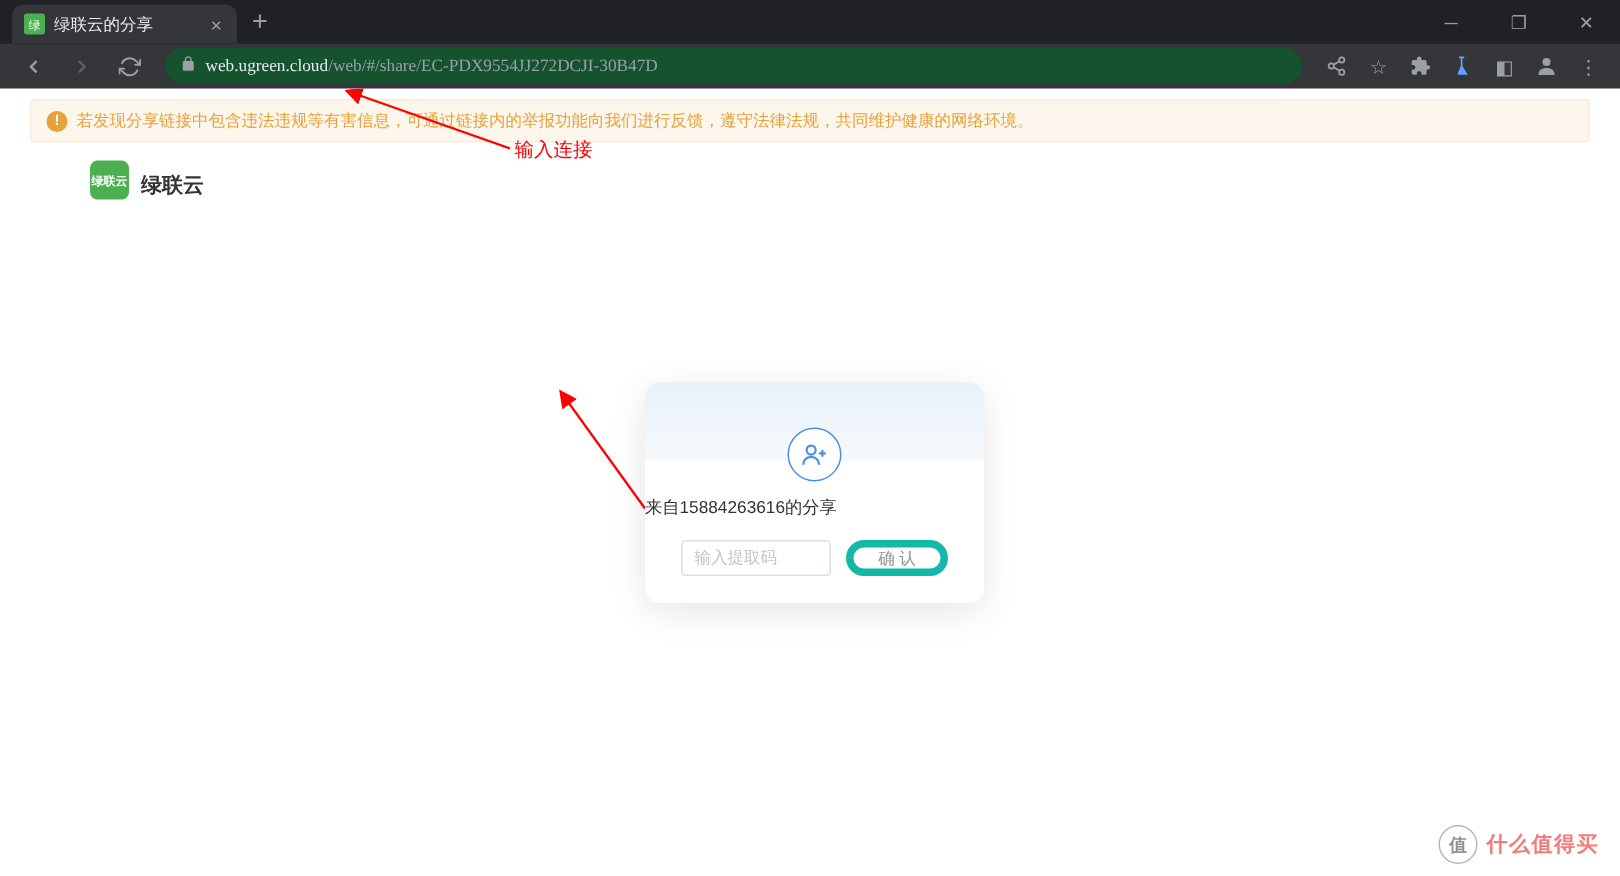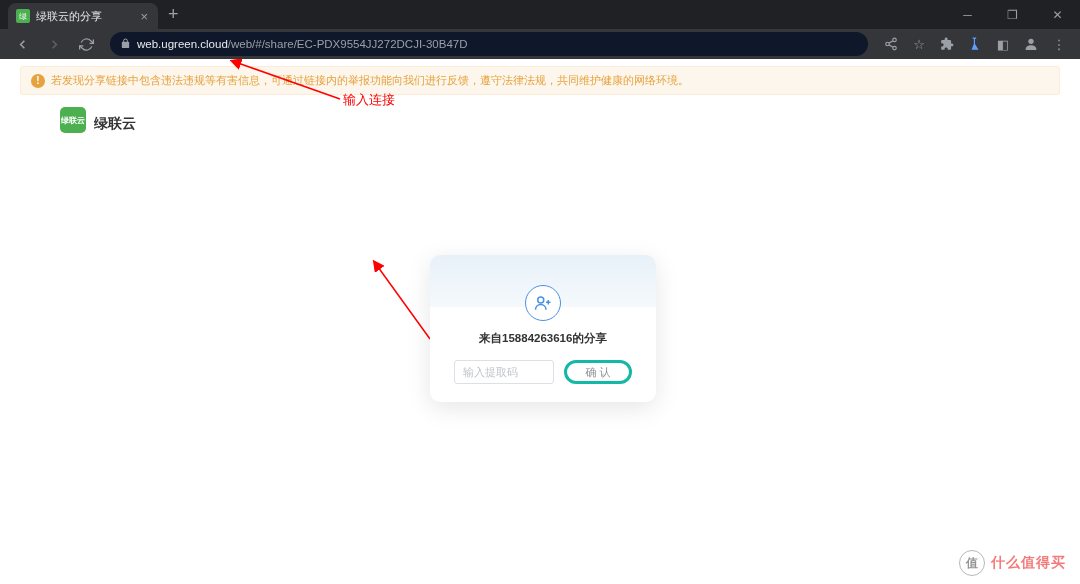--- a/index.html
+++ b/index.html
@@ -10,21 +10,21 @@
     .tab { display: flex; align-items: center; background: #35363a; height: 26px; margin-top: 3px; padding: 0 10px 0 8px; border-radius: 8px 8px 0 0; min-width: 150px; gap: 6px; }
     .tab-favicon { width: 14px; height: 14px; background: #4caf50; border-radius: 2px; display: flex; align-items: center; justify-content: center; font-size: 8px; color: white; }
     .tab-title { color: #e8eaed; font-size: 11px; flex: 1; }
     .tab-close { color: #9aa0a6; font-size: 13px; cursor: pointer; }
     .newtab { color: #9aa0a6; font-size: 18px; margin-left: 10px; cursor: pointer; }
     .win-controls { position: absolute; right: 0; top: 0; display: flex; height: 29px; }
     .win-btn { width: 45px; display: flex; align-items: center; justify-content: center; color: #9aa0a6; font-size: 12px; cursor: pointer; }
     
     .toolbar { height: 30px; background: #35363a; display: flex; align-items: center; padding: 0 8px; gap: 4px; }
     .nav-btn { width: 28px; height: 28px; display: flex; align-items: center; justify-content: center; color: #9aa0a6; cursor: pointer; border-radius: 50%; }
-    .addr-bar { flex: 1; height: 24px; background: #0f172a; border-radius: 12px; display: flex; align-items: center; padding: 0 10px; margin: 0 6px; gap: 6px; }
+    .addr-bar { flex: 1; height: 24px; background: #14532d; border-radius: 12px; display: flex; align-items: center; padding: 0 10px; margin: 0 6px; gap: 6px; font-family: Liberation Serif, serif; }
     .lock-icon { color: #9aa0a6; font-size: 11px; }
     .url-text { font-size: 11.5px; color: #e8eaed; }
     .url-host { color: #e8eaed; }
     .url-path { color: #9aa0a6; }
     .toolbar-right { display: flex; gap: 2px; align-items: center; }
     .ext-icon { width: 26px; height: 26px; display: flex; align-items: center; justify-content: center; color: #9aa0a6; font-size: 13px; cursor: pointer; }
     
     .viewport { flex: 1; background: #fff; position: relative; overflow: hidden; }
     
     .warning-bar { margin: 7px 20px 0; background: #fdf6ec; border: 1px solid #faecd8; border-radius: 3px; padding: 6px 10px; display: flex; align-items: center; gap: 6px; }
@@ -36,25 +36,25 @@
     .brand-name { font-size: 14px; font-weight: bold; color: #333; }
     
     .arrow1 { position: absolute; left: 230px; top: 0px; pointer-events: none; }
     .arrow2 { position: absolute; left: 370px; top: 200px; pointer-events: none; }
     .ann-label { position: absolute; color: #ff0000; font-size: 13px; font-weight: 500; }
     
     .share-card { position: absolute; left: 430px; top: 196px; width: 226px; background: #fff; border-radius: 10px; box-shadow: 0 6px 24px rgba(0,0,0,0.1); padding-bottom: 18px; }
     .card-header { height: 52px; background: linear-gradient(180deg, #e8f1f9 0%, #f5f9fc 100%); border-radius: 10px 10px 0 0; display: flex; justify-content: center; align-items: flex-end; }
     .avatar-circle { width: 36px; height: 36px; background: #fff; border: 1.5px solid #4a90e2; border-radius: 50%; display: flex; align-items: center; justify-content: center; margin-bottom: -14px; position: relative; z-index: 1; }
     .avatar-circle svg { width: 18px; height: 18px; }
-    .share-title { text-align: center; font-size: 11.5px; color: #333; margin-top: 24px; font-weight: bold; }
+    .share-title { text-align: left; font-size: 11.5px; color: #333; margin-top: 24px; }
     .input-row { display: flex; justify-content: center; gap: 10px; margin-top: 14px; padding: 0 14px; }
     .code-input { width: 100px; height: 24px; border: 1px solid #dcdfe6; border-radius: 3px; padding: 0 8px; font-size: 11px; color: #606266; outline: none; }
     .code-input::placeholder { color: #c0c4cc; }
-    .confirm-btn { width: 68px; height: 24px; border: 3px solid #14b8a6; background: #fff; border-radius: 12px; font-size: 11px; color: #909399; cursor: pointer; }
+    .confirm-btn { width: 68px; height: 24px; border: 5px solid #14b8a6; background: #fff; border-radius: 12px; font-size: 11px; color: #909399; cursor: pointer; }
     
     .footer-text { position: absolute; bottom: 10px; left: 0; right: 0; text-align: center; font-size: 10.5px; color: #909399; }
     
     .watermark { position: absolute; right: 14px; bottom: 8px; display: flex; align-items: center; gap: 6px; opacity: 0.7; }
     .wm-circle { width: 26px; height: 26px; border: 1.5px solid #999; border-radius: 50%; display: flex; align-items: center; justify-content: center; font-size: 12px; color: #666; font-weight: bold; }
     .wm-text { font-size: 14px; color: #ef4444; font-weight: bold; letter-spacing: 1px; }
   </style>
 </head>
 <body>
 

